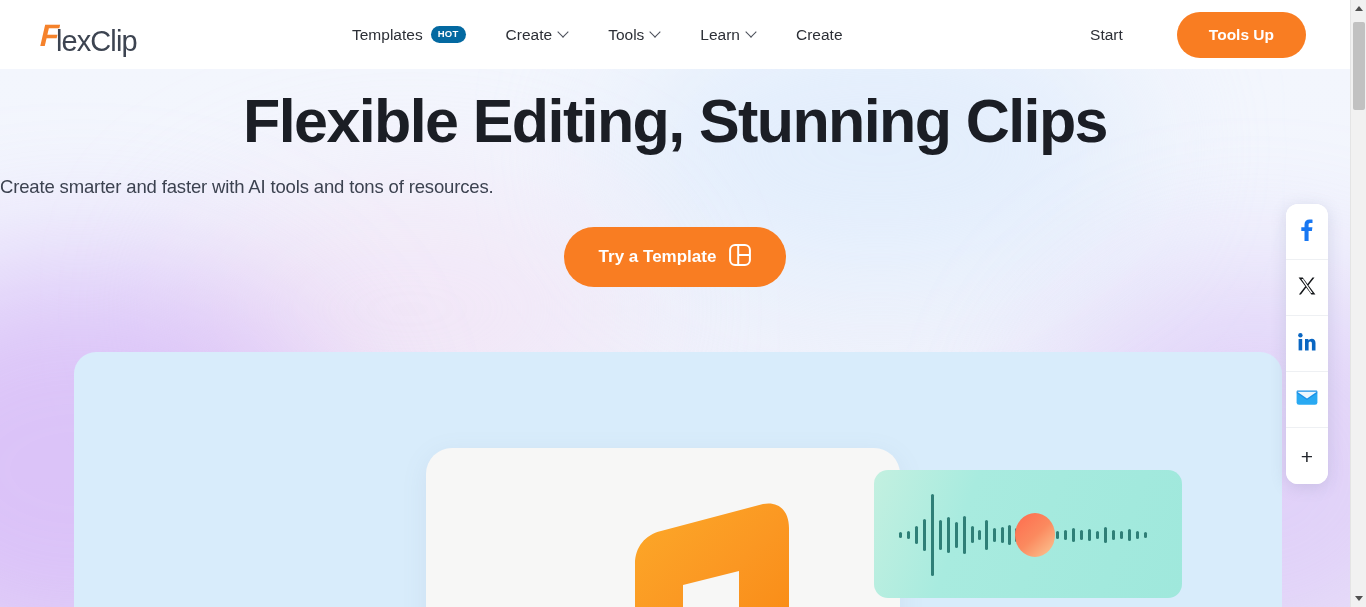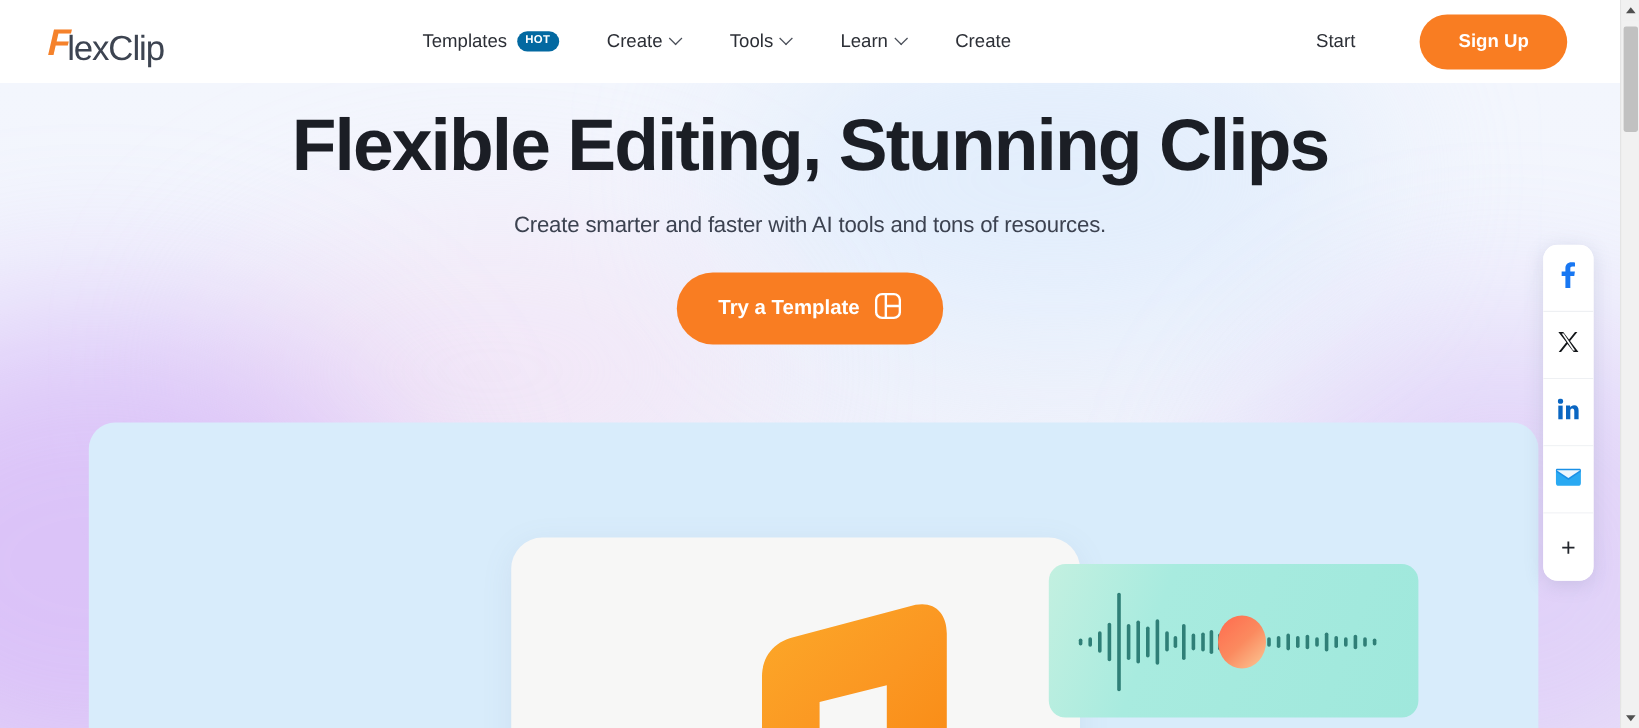--- a/index.html
+++ b/index.html
@@ -205,21 +205,21 @@
   .hero-title {
     text-align: center;
     margin-top: 18px;
     font-size: 61px;
     font-weight: 700;
     letter-spacing: -1.6px;
     color: #1b1e25;
     line-height: 1.12;
   }
   .hero-sub {
-    text-align: center;
+    text-align: left;
     margin-top: 21px;
     font-size: 18.5px;
     color: #3c4250;
     letter-spacing: -0.15px;
   }
 
   .cta-row {
     margin-top: 29px;
     display: flex;
     justify-content: center;
@@ -414,21 +414,21 @@
       </div>
 
       <div class="nav-item">
         <span class="nav-label">Create</span>
       </div>
 
     </nav>
 
     <div class="header-right">
       <span class="login-link">Start</span>
-      <button class="signup-btn">Sign Up</button>
+      <button class="signup-btn">Tools Up</button>
     </div>
 
   </div>
 
   <div id="hero">
 
     <div class="blob blob-blue-top"></div>
     <div class="blob blob-pink"></div>
     <div class="blob blob-purple-left"></div>
     <div class="blob blob-purple-right"></div>

